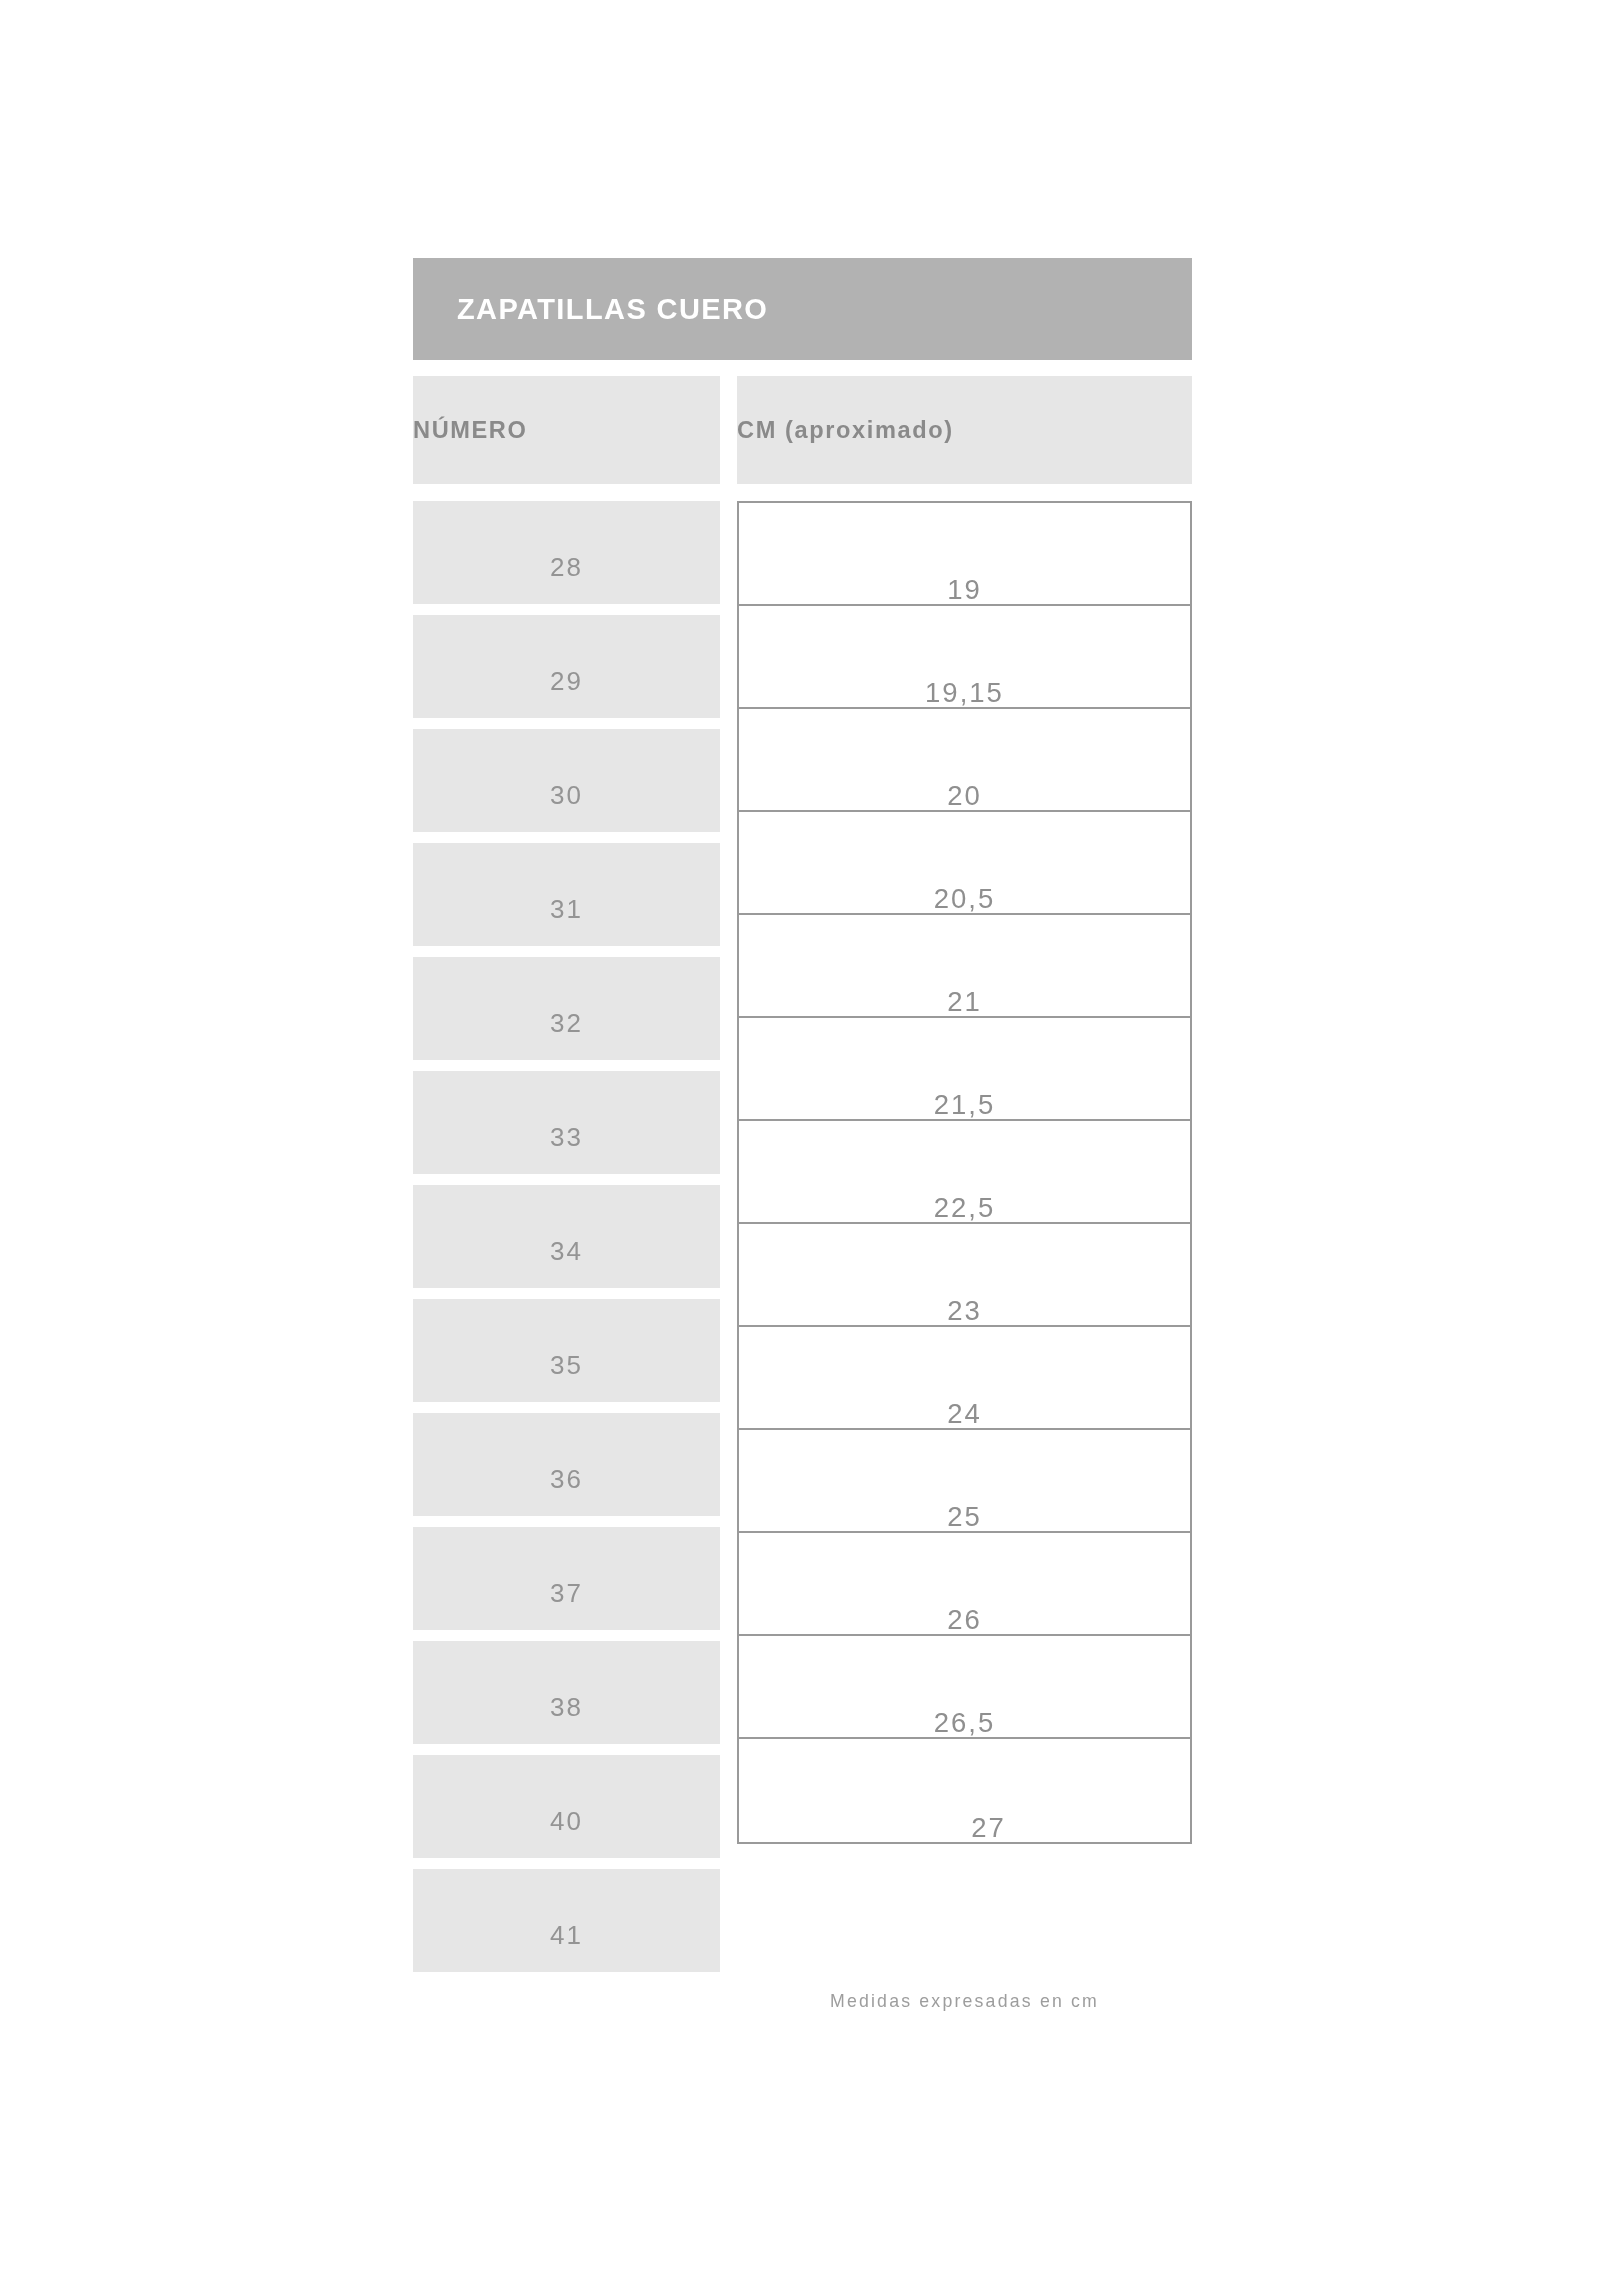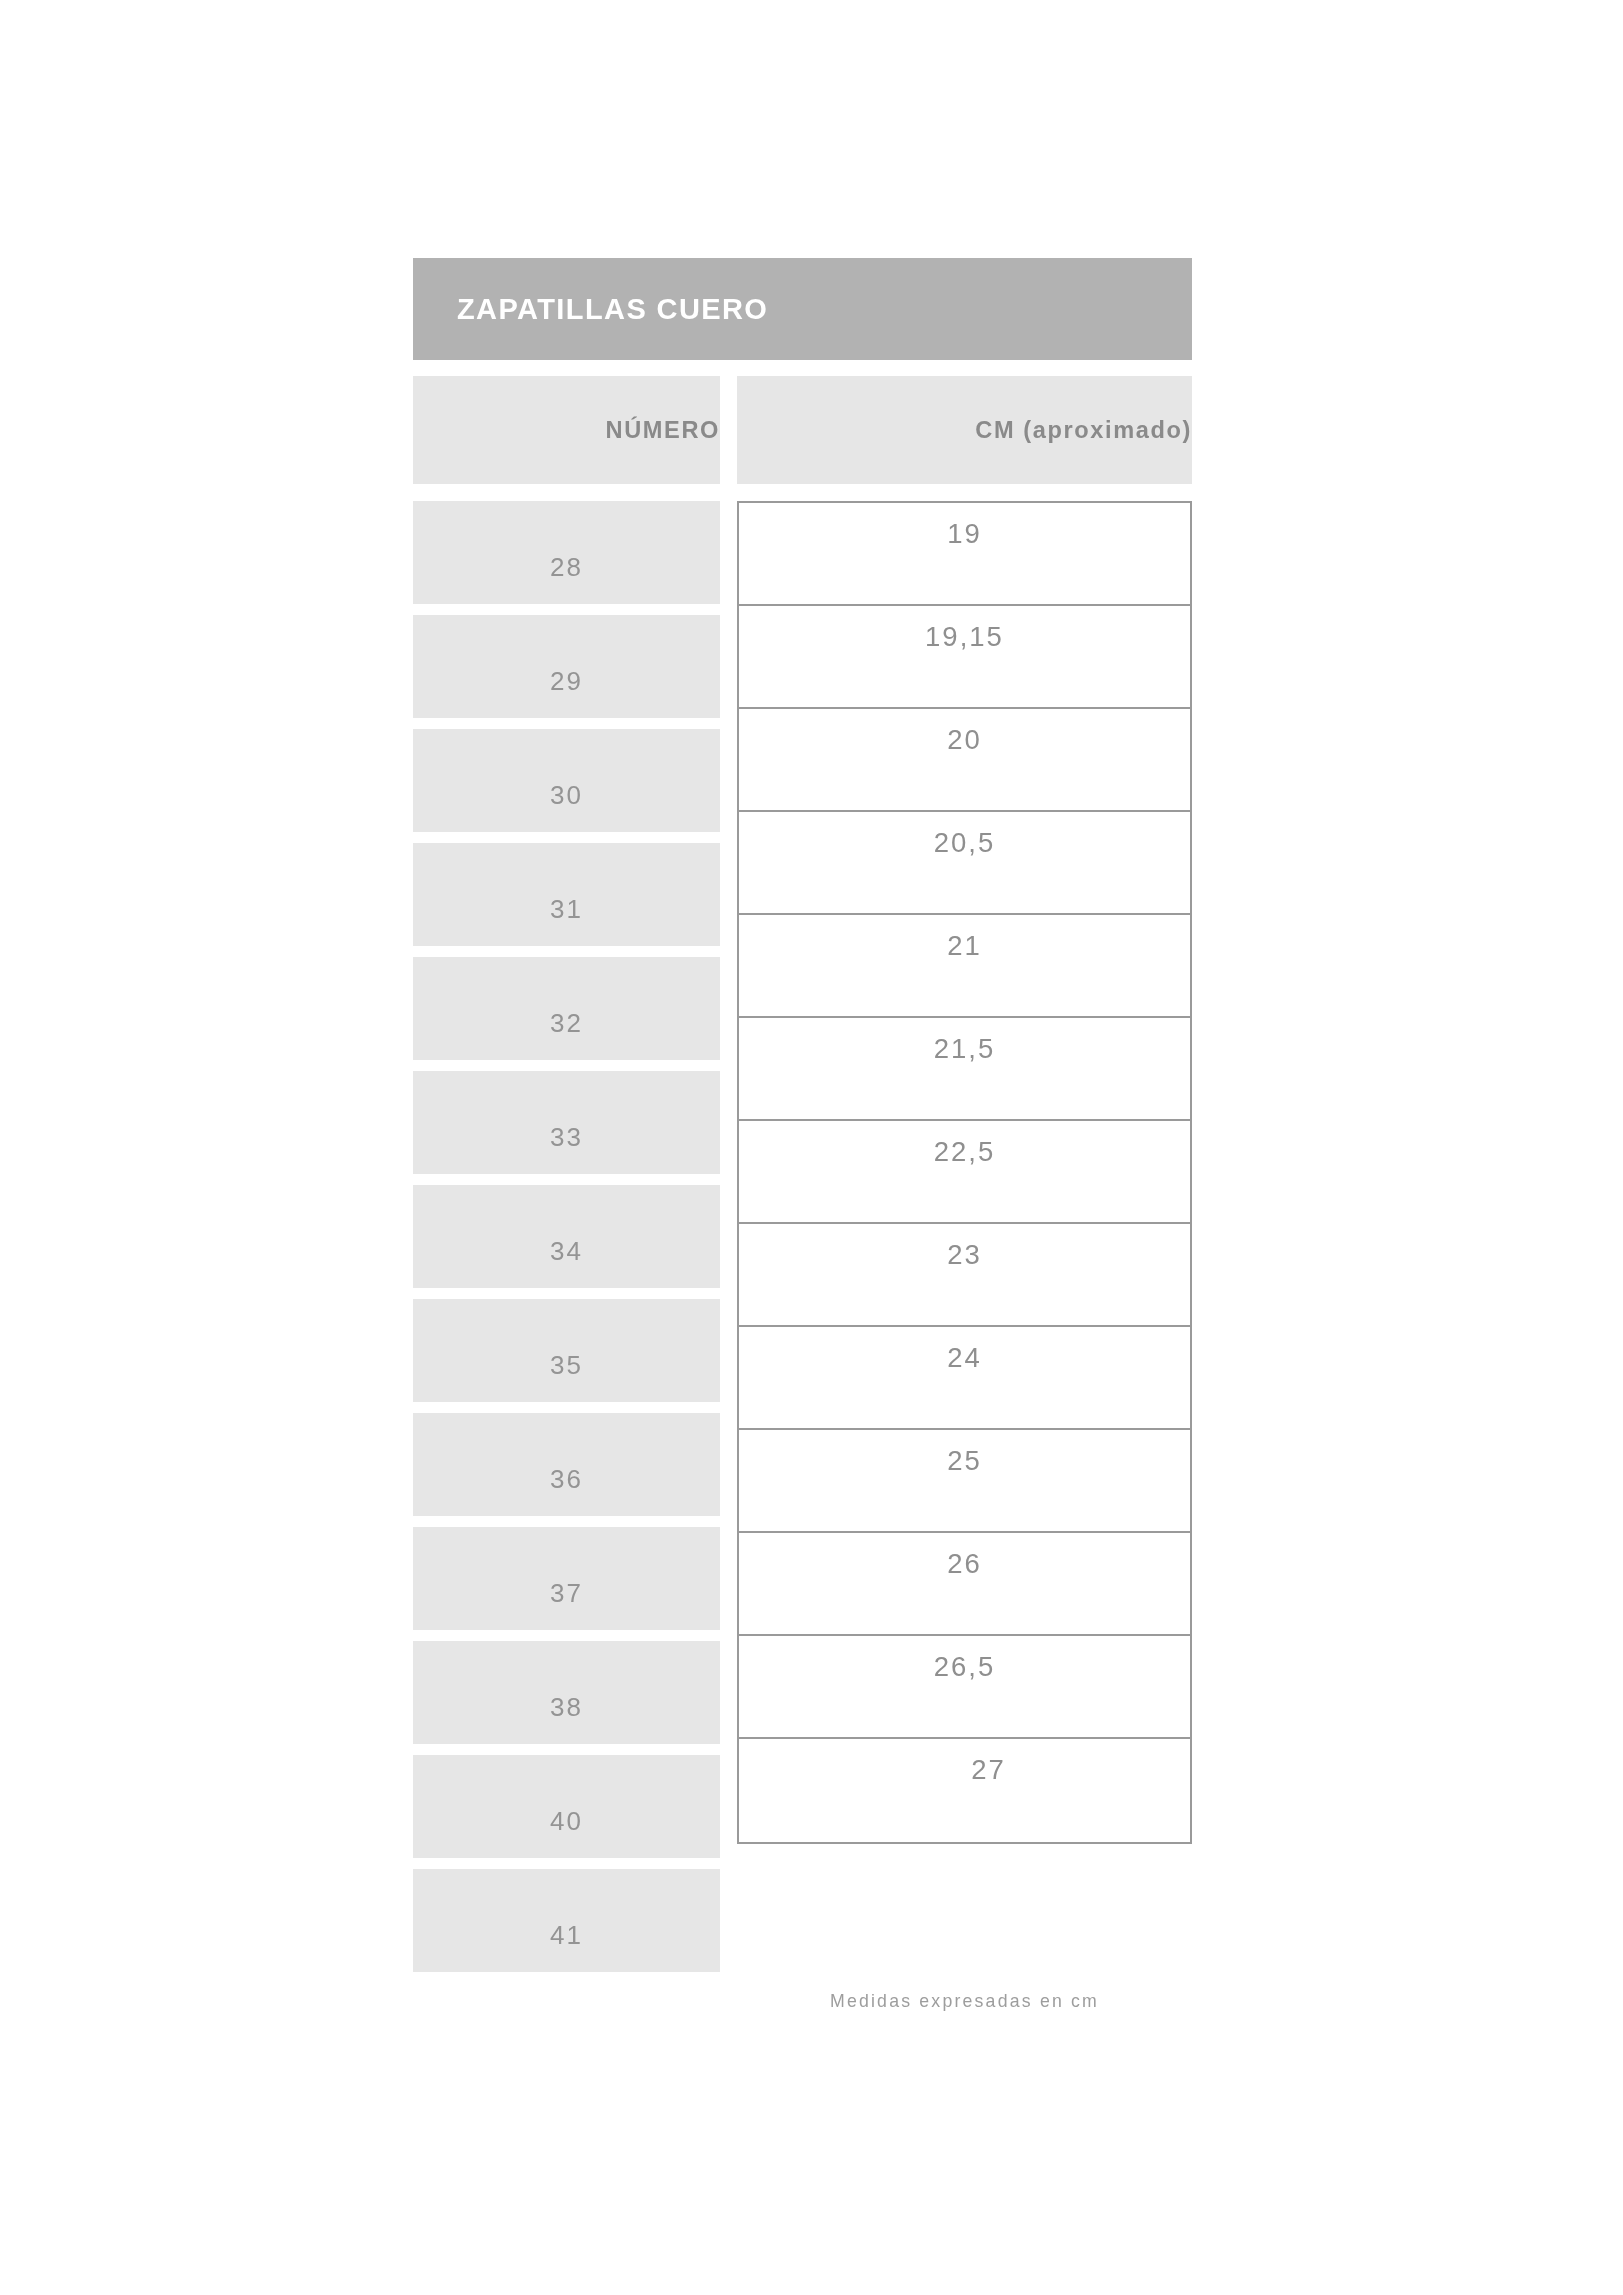--- a/index.html
+++ b/index.html
@@ -52,21 +52,21 @@
   
   .header-row {
     display: flex;
     margin-top: 16.4px;
     height: 108px;
   }
   .header-cell {
     background: #e6e6e6;
     display: flex;
     align-items: center;
-    justify-content: flex-end;
+    justify-content: flex-start;
   }
   .header-cell.left {
     width: 307px;
     margin-right: 17px;
   }
   .header-cell.right {
     width: 455px;
   }
   .header-text {
     color: #8a8a8a;
@@ -114,21 +114,21 @@
     display: flex;
     flex-direction: column;
     border: 2.6px solid #9a9a9a;
     box-sizing: border-box;
   }
   .cm-box {
     height: 103px;
     background: #ffffff;
     border-bottom: 2.6px solid #9a9a9a;
     display: flex;
-    align-items: flex-start;
+    align-items: flex-end;
     justify-content: center;
     box-sizing: border-box;
     padding-top: 17px;
   }
   .cm-box:last-child { border-bottom: none; padding-left: 48px; }
   .cm-text {
     color: #8f8f8f;
     font-size: 27.5px;
     font-weight: normal;
     letter-spacing: 2px;

